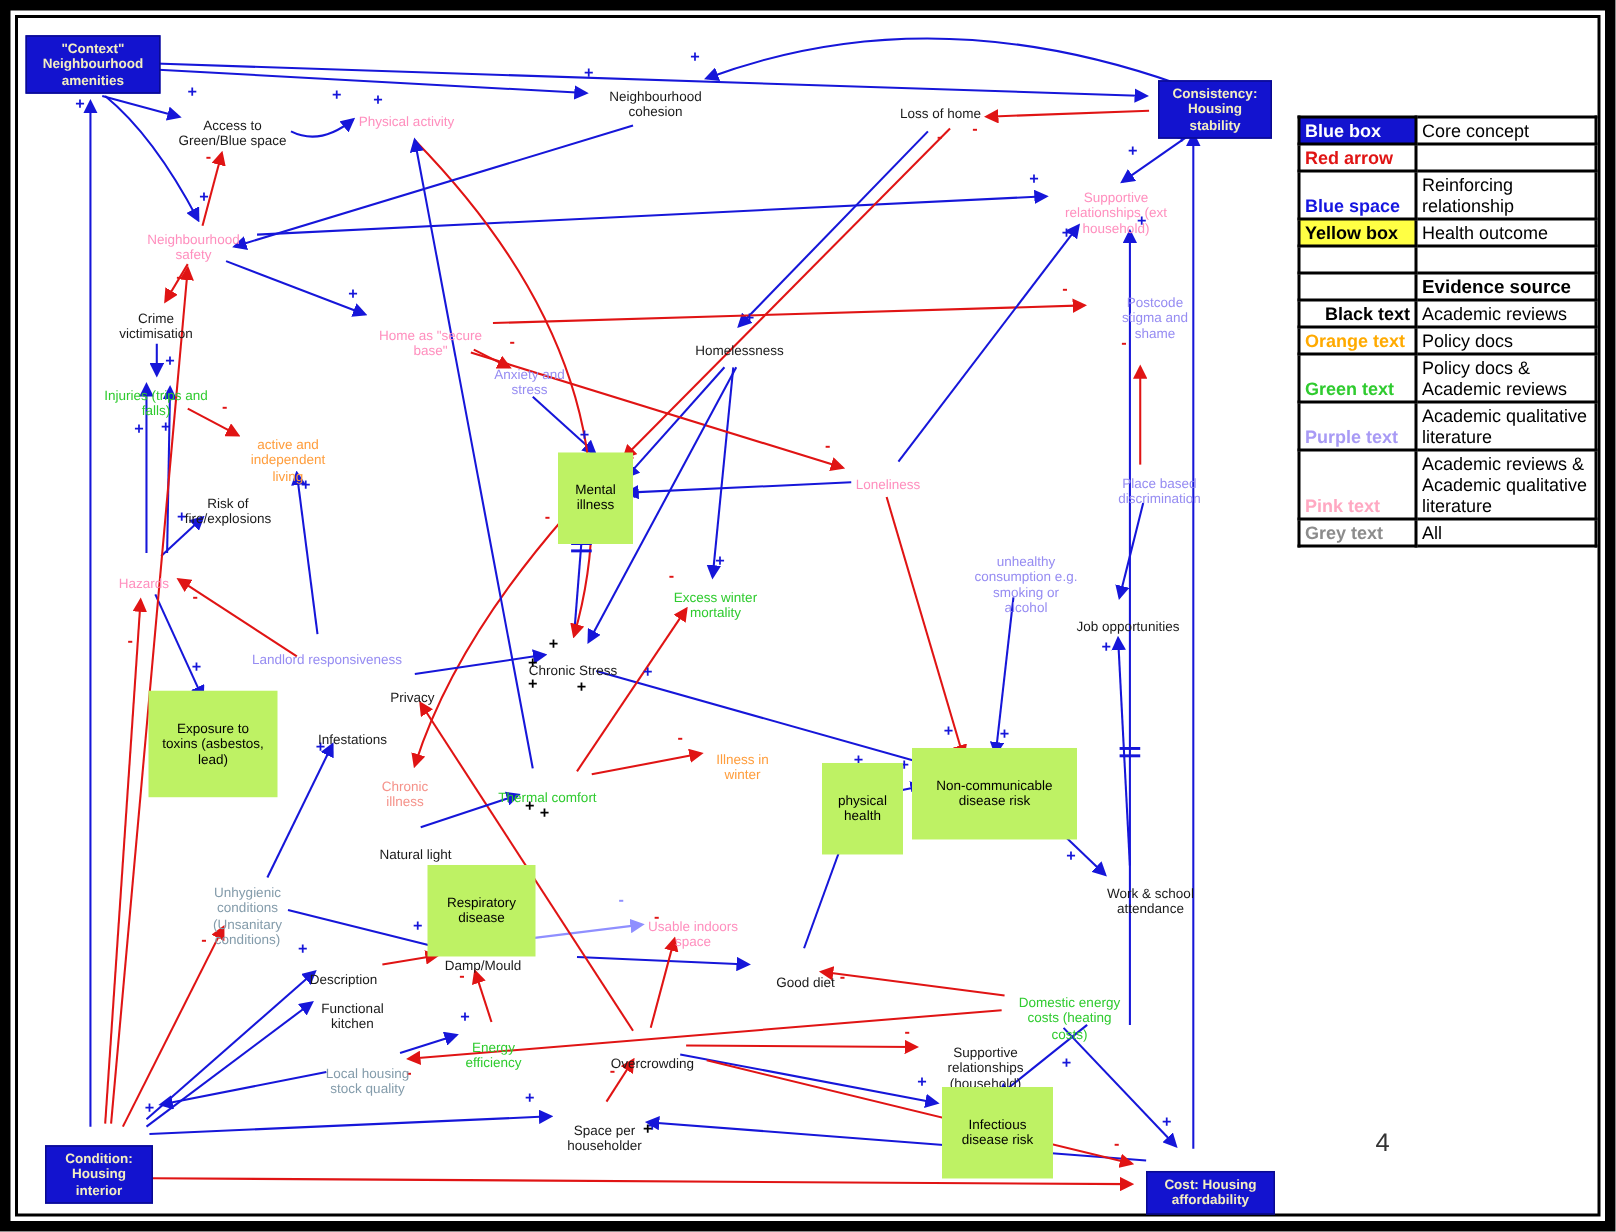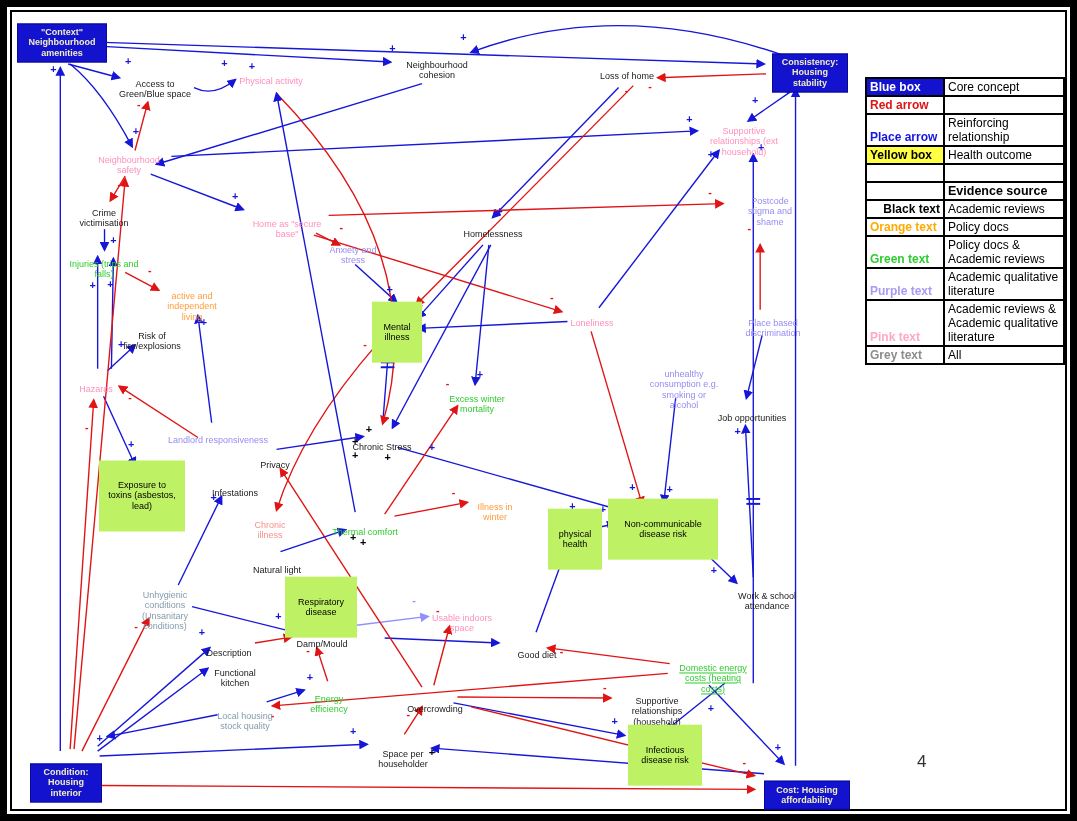--- a/index.html
+++ b/index.html
@@ -297,21 +297,21 @@
 conditions)</div>
       <div class="node healthbox" style="left: 314px; top: 600px; width: 62px;">Respiratory
 disease</div>
       <div class="node n-pink" style="left: 455px; top: 616px; width: 84px;">Usable indoors
 space</div>
       <div class="node n-black" style="left: 222px; top: 646px; width: 62px;">Description</div>
       <div class="node n-black" style="left: 315px; top: 637px; width: 74px;">Damp/Mould</div>
       <div class="node n-black" style="left: 530px; top: 648px; width: 58px;">Good diet</div>
       <div class="node n-black" style="left: 228px; top: 671px; width: 60px;">Functional
 kitchen</div>
-      <div class="node n-green" style="left: 706px; top: 672px; width: 92px; text-decoration: underline;">Domestic energy
+      <div class="node n-green" style="left: 706px; top: 672px; width: 92px;">Domestic energy
 costs (heating
 costs)</div>
       <div class="node n-green" style="left: 322px; top: 697px; width: 58px;">Energy
 efficiency</div>
       <div class="node n-black" style="left: 428px; top: 702px; width: 80px;">Overcrowding</div>
       <div class="node n-grey" style="left: 238px; top: 714px; width: 78px;">Local housing
 stock quality</div>
       <div class="node n-black" style="left: 650px; top: 705px; width: 74px;">Supportive
 relationships
 (household)</div>
@@ -324,21 +324,21 @@
     <tbody id="legend-body">
         <tr>
           <td class="key k-bluebox">Blue box</td>
           <td class="desc">Core concept</td>
         </tr>
         <tr>
           <td class="key k-red">Red arrow</td>
           <td class="desc">&nbsp;</td>
         </tr>
         <tr>
-          <td class="key k-blue">Place arrow</td>
+          <td class="key k-blue">Blue space</td>
           <td class="desc">Reinforcing relationship</td>
         </tr>
         <tr>
           <td class="key k-yellowbox">Yellow box</td>
           <td class="desc">Health outcome</td>
         </tr>
         <tr>
           <td class="key ">&nbsp;</td>
           <td class="desc">&nbsp;</td>
         </tr>

